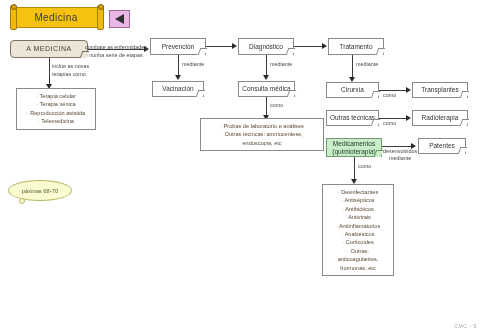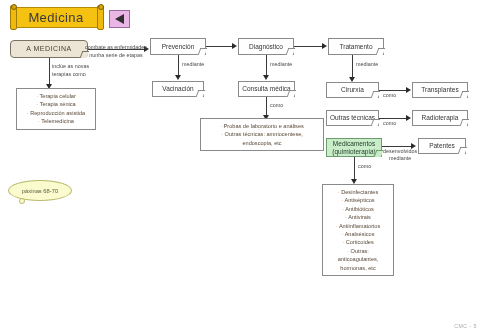--- a/index.html
+++ b/index.html
@@ -12,21 +12,21 @@
   .banner .sheet{position:absolute;left:5px;top:2px;width:86px;height:21px;
       background:#f5c211;border:1px solid #b38b06;box-sizing:border-box;}
   .banner .roll{position:absolute;top:0;width:7px;height:25px;background:#f0b90d;
       border:1px solid #a07c05;box-sizing:border-box;border-radius:2px;}
   .banner .roll.l{left:2px;} .banner .roll.r{left:89px;}
   .banner .knob{position:absolute;width:4px;height:4px;background:#d8a30b;
       border:1px solid #7d5f04;border-radius:50%;top:-1px;}
   .banner .knob.l{left:3px;} .banner .knob.r{left:90px;}
   .banner .ttl{position:absolute;left:5px;top:2px;width:86px;height:21px;
       display:flex;align-items:center;justify-content:center;
-      font-size:13px;color:#3a3a3a;letter-spacing:.4px;}
+      font-size:10px;color:#3a3a3a;letter-spacing:.4px;}
 
   
   .backbtn{position:absolute;left:109px;top:10px;width:21px;height:18px;
       background:#eab6e6;border:1px solid #9d6b9a;box-sizing:border-box;
       display:flex;align-items:center;justify-content:center;}
   .backbtn .tri{width:0;height:0;border-top:5px solid transparent;
       border-bottom:5px solid transparent;border-right:9px solid #2f2f2f;}
 
   
   .node{position:absolute;box-sizing:border-box;border:1px solid #8a8a8a;

